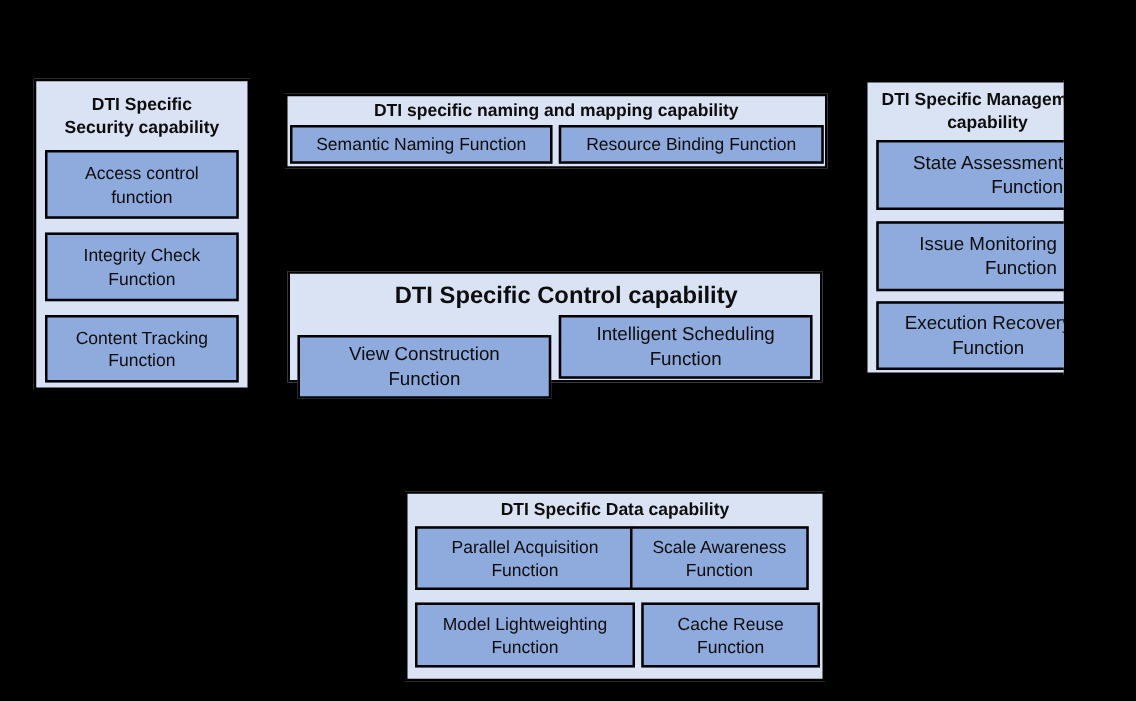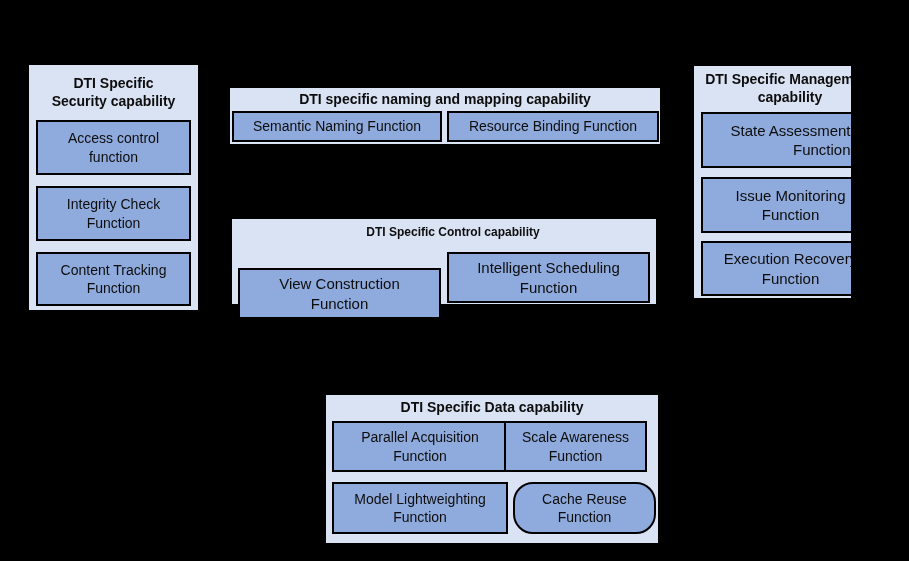--- a/index.html
+++ b/index.html
@@ -50,47 +50,47 @@
   }
 
   
   #cap-security          { left: 27px;  top: 63px;  width: 173px; height: 249px; }
   #cap-security .cap-title { top: 10px; }
   #cap-security .b0 { left: 7px; top: 55px;  width: 155px; height: 55px; }
   #cap-security .b1 { left: 7px; top: 121px; width: 155px; height: 55px; }
   #cap-security .b2 { left: 7px; top: 187px; width: 155px; height: 54px; }
 
   
-  #cap-naming            { left: 228px; top: 86px;  width: 434px; height: 60px; }
+  #cap-naming            { left: 228px; top: 75px;  width: 434px; height: 60px; }
   #cap-naming .cap-title { top: 3px; }
   #cap-naming .b0 { left: 2px;   top: 23px; width: 210px; height: 31px; }
   #cap-naming .b1 { left: 217px; top: 23px; width: 212px; height: 31px; }
 
   
   #cap-control           { left: 230px; top: 217px; width: 428px; height: 89px; }
-  #cap-control .cap-title { top: 6px; font-size: 12px; padding-left: 18px; }
+  #cap-control .cap-title { top: 6px; font-size: 19px; padding-left: 18px; }
   #cap-control .func-box { font-size: 15px; }
   #cap-control .b0 { left: 6px;   top: 33px; width: 203px; height: 51px; margin-top: 16px; }
   #cap-control .b1 { left: 215px; top: 33px; width: 203px; height: 51px; }
 
   
   #cap-management        { left: 692px; top: 64px;  width: 196px; height: 236px; }
   #cap-management .cap-title { top: 5px; }
   #cap-management .func-box { font-size: 15px; }
   #cap-management .b0 { left: 7px; top: 46px;  width: 179px; height: 56px; text-align: right; }
-  #cap-management .b1 { left: 7px; top: 111px; width: 179px; height: 56px; }
+  #cap-management .b1 { left: 7px; top: 111px; width: 179px; height: 56px; text-align: right; }
   #cap-management .b2 { left: 7px; top: 175px; width: 179px; height: 55px; }
 
   
   #cap-data              { left: 324px; top: 393px; width: 336px; height: 152px; }
   #cap-data .cap-title { top: 4px; }
   #cap-data .b0 { left: 6px;   top: 26px; width: 176px; height: 51px; }
   #cap-data .b1 { left: 178px; top: 26px; width: 143px; height: 51px; text-align: center; }
   #cap-data .b2 { left: 6px;   top: 87px; width: 176px; height: 52px; }
-  #cap-data .b3 { left: 187px; top: 87px; width: 143px; height: 52px; border-radius: 20px; }
+  #cap-data .b3 { left: 187px; top: 87px; width: 143px; height: 52px; }
 </style>
 </head>
 <body>
 
 <div id="stage">
 
   <div id="cap-security" class="capability">
     <div class="cap-title">DTI Specific
 Security capability</div>
     <div class="func-box b0">Access control

